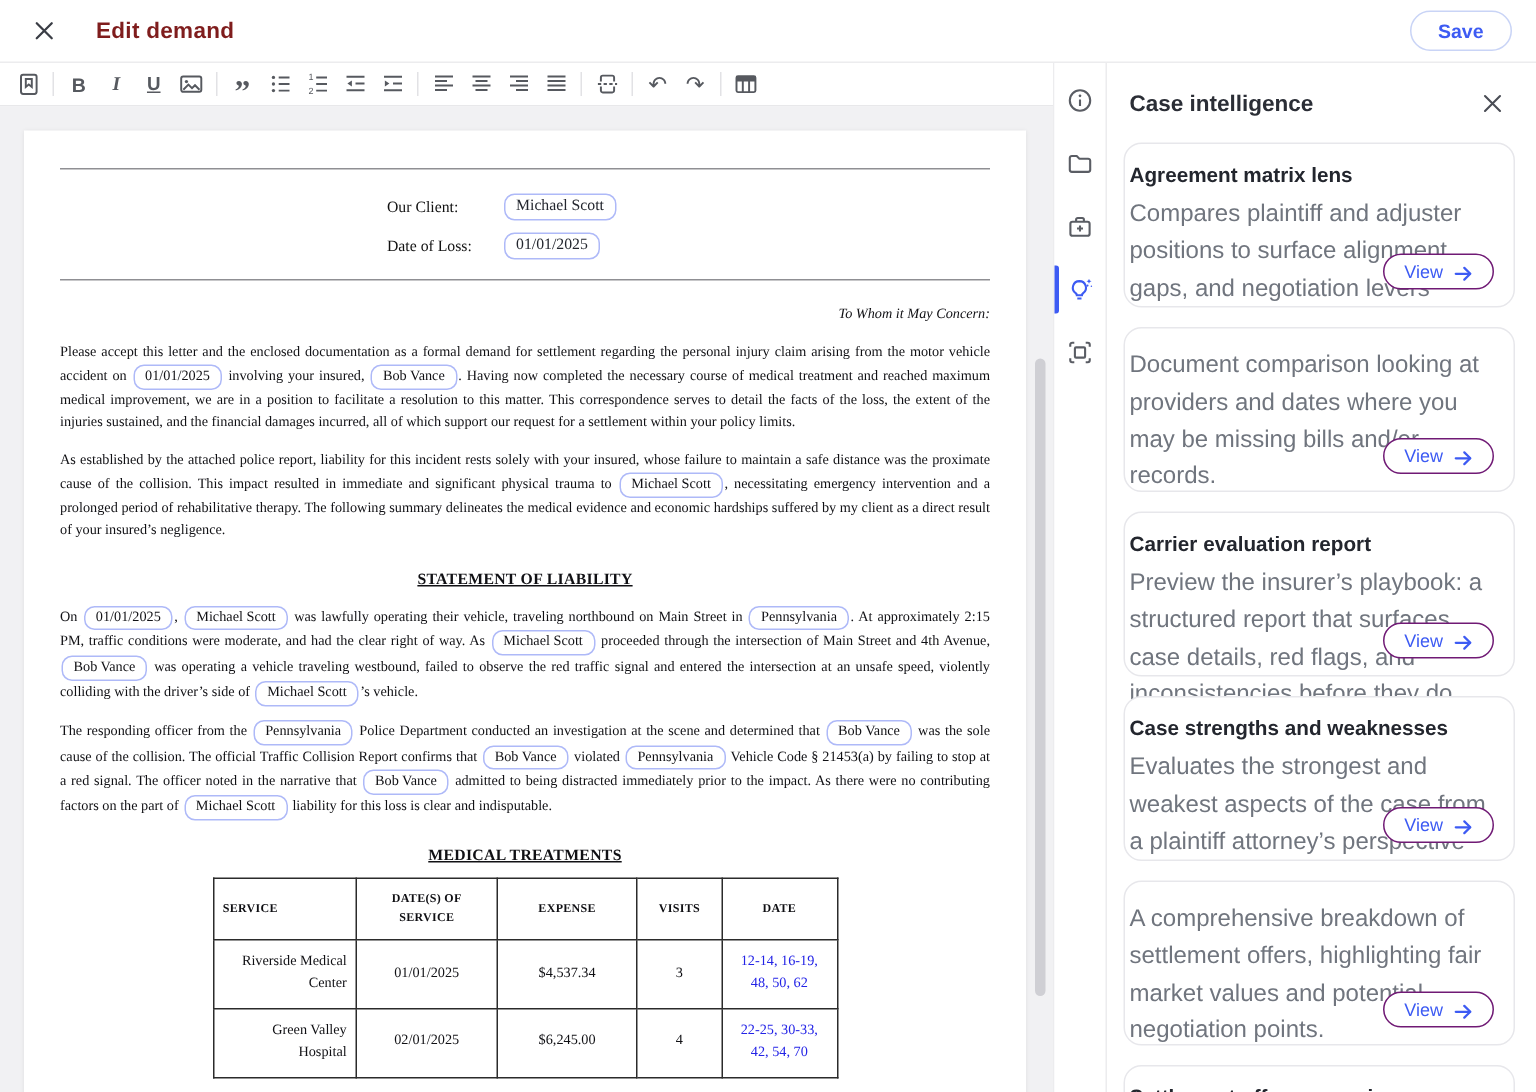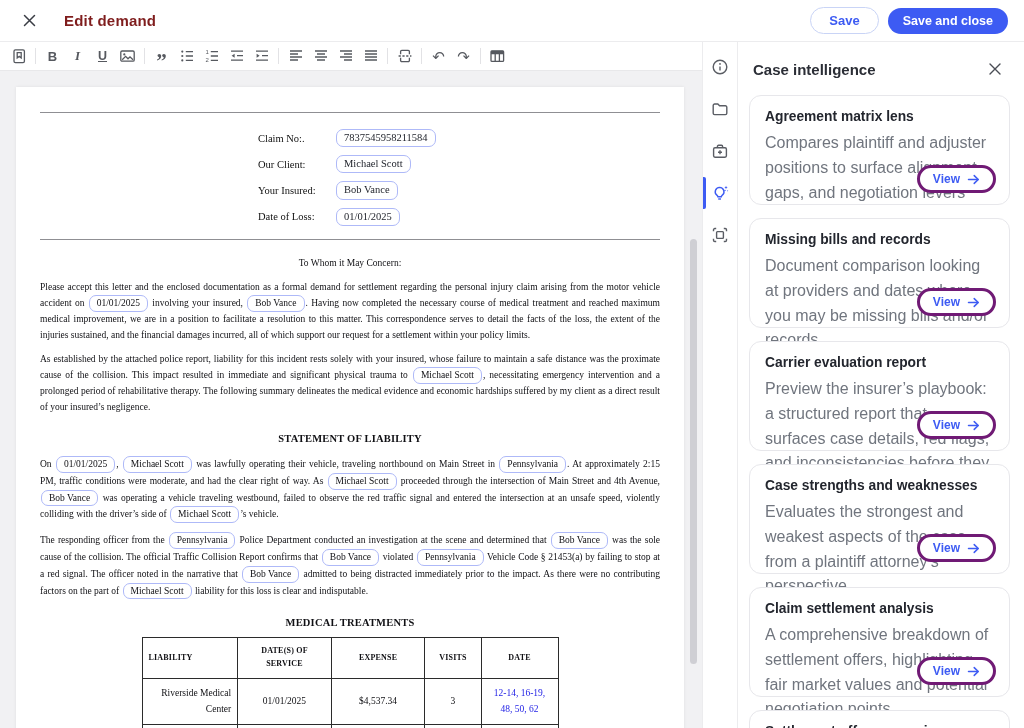--- a/index.html
+++ b/index.html
@@ -49,23 +49,23 @@
   .doc-fields { margin-left:218px; }
   .field-row { display:flex; align-items:center; margin:8px 0; }
   .field-label { width:78px; font-family:"Liberation Serif",serif; font-size:10.5px; color:#111; }
   .chip { display:inline-block; border:1px solid var(--chip); border-radius:7px; background:#fff;
     padding:1px 7px; font-family:"Liberation Serif",serif; white-space:nowrap; line-height:1.35; }
   .field-row .chip { font-size:10.5px; }
 
   .doc-body { font-family:"Liberation Serif",serif; font-size:9.5px; line-height:1.62; color:#101014;
     text-align:justify; }
   .doc-body p { margin:9px 0; }
-  .doc-body p.salutation { text-align:center; margin-top:16px; }
+  .doc-body p.salutation { text-align:right; margin-top:16px;font-style:italic; }
   .doc-body .chip { font-size:9.5px; margin:0 1px; }
-  .doc-h { text-align:center; font-weight:700; font-size:10.5px;
+  .doc-h { text-align:center; font-weight:700; text-decoration:underline; font-size:10.5px;
     margin:15px 0 6px; letter-spacing:.2px; }
 
   .doc-table { border-collapse:collapse; margin:6px auto 0; width:417px;
     font-family:"Liberation Serif",serif; }
   .doc-table th, .doc-table td { border:1px solid #2b2b2b; padding:7px 6px; }
   .doc-table th { font-size:8px; font-weight:700; text-align:center; letter-spacing:.2px; }
   .doc-table th:first-child { text-align:left; }
   .doc-table td { font-size:9.5px; text-align:center; }
   .doc-table td:first-child { text-align:right; }
   .doc-table td.pages { color:var(--link); }
@@ -80,40 +80,39 @@
   .rail-item.active { color:var(--accent); }
   .rail-item.active::before { content:""; position:absolute; left:0; top:5px; bottom:5px; width:3px;
     background:var(--accent); border-radius:0 2px 2px 0; }
 
   
   .sidebar { flex:1; background:#fff; border-left:1px solid var(--border); padding:12px 14px 0 11px;
     overflow:hidden; }
   .sb-head { display:flex; align-items:center; justify-content:space-between; padding:2px 2px 0 4px; }
   .sb-title { font-size:15px; font-weight:700; color:#2b2e36; }
   .card { border:1px solid #e7e7eb; border-radius:12px; height:110px; margin-top:13px;
-    padding:13px 15px; position:relative; background:#fff; }
+    padding:13px 3px; position:relative; background:#fff; }
   .card-title { font-size:13.8px; font-weight:700; color:#23262e; margin-bottom:7px; }
   .card-desc { font-size:16px; line-height:1.55; color:#70757e; padding-right:4px; }
-  .view-btn { position:absolute; right:13px; bottom:11px; display:flex; align-items:center; gap:7px;
-    border:3px solid #701a75; background:#fff; color:var(--accent); border-radius:999px;
-    padding:4px 13px; font-size:12px; font-weight:700; cursor:pointer; font-family:inherit; }
+  .view-btn { position:absolute; right:13px; bottom:11px; display:flex; align-items:flex-end; gap:7px;
+    border:1px solid #701a75; background:#fff; color:var(--accent); border-radius:999px;
+    padding:4px 13px; font-size:12px; font-weight:400; cursor:pointer; font-family:inherit; }
 </style>
 </head>
 <body>
 
 <div class="topbar">
   <button class="icon-btn" aria-label="close">
     <svg width="15" height="15" viewBox="0 0 15 15">
         <path d="M2.5 2.5 L12.5 12.5 M12.5 2.5 L2.5 12.5" stroke="currentColor" stroke-width="1.5" stroke-linecap="round"></path>
       </svg>
   </button>
   <div class="topbar-title">Edit demand</div>
   <div class="topbar-spacer"></div>
   <button class="btn-outline">Save</button>
-  <button class="btn-primary">Save and close</button>
 </div>
 
 <div class="main">
 
   <div class="editor">
     <div class="toolbar">
       <button class="tbtn">
         <svg width="16" height="16" viewBox="0 0 16 16" fill="none" stroke="currentColor" stroke-width="1.3">
           <rect x="3" y="1.8" width="10.4" height="12.8" rx="1.4"></rect>
             <path d="M6.2 4.6 v5.4 l2-1.6 2 1.6 V4.6 z"></path>
@@ -199,30 +198,22 @@
           <path d="M2 5.6 H14.6 M6.2 5.6 V13.4 M10.4 5.6 V13.4"></path>
           </svg>
       </button>
     </div>
 
     <div class="canvas">
       <div class="page">
         <hr class="doc-hr hr-top">
         <div class="doc-fields">
             <div class="field-row">
-              <span class="field-label">Claim No:.</span>
-              <span class="chip">7837545958211584</span>
-            </div>
-            <div class="field-row">
               <span class="field-label">Our Client:</span>
               <span class="chip">Michael Scott</span>
-            </div>
-            <div class="field-row">
-              <span class="field-label">Your Insured:</span>
-              <span class="chip">Bob Vance</span>
             </div>
             <div class="field-row">
               <span class="field-label">Date of Loss:</span>
               <span class="chip">01/01/2025</span>
             </div>
           </div>
         <hr class="doc-hr hr-mid">
         <div class="doc-body" id="doc-content">
             <p class="salutation">To Whom it May Concern:</p>
             <p>Please accept this letter and the enclosed documentation as a formal demand for settlement regarding the personal injury claim arising from the motor vehicle accident on <span class="chip">01/01/2025</span> involving your insured, <span class="chip">Bob Vance</span>. Having now completed the necessary course of medical treatment and reached maximum medical improvement, we are in a position to facilitate a resolution to this matter. This correspondence serves to detail the facts of the loss, the extent of the injuries sustained, and the financial damages incurred, all of which support our request for a settlement within your policy limits.</p>
@@ -234,21 +225,21 @@
             <table class="doc-table">
               <colgroup>
                 <col class="c1">
                 <col class="c2">
                 <col class="c3">
                 <col class="c4">
                 <col class="c5">
               </colgroup>
               <thead>
                 <tr>
-                  <th>LIABILITY</th>
+                  <th>SERVICE</th>
                   <th>DATE(S) OF SERVICE</th>
                   <th>EXPENSE</th>
                   <th>VISITS</th>
                   <th>DATE</th>
                 </tr>
               </thead>
               <tbody>
                 <tr>
                   <td>Riverside Medical Center</td>
                   <td>01/01/2025</td>
@@ -326,21 +317,20 @@
           <div class="card-desc">Compares plaintiff and adjuster positions to surface alignment, gaps, and negotiation levers</div>
           <button class="view-btn">
             <span>View</span>
             <svg width="13" height="11" viewBox="0 0 13 11" fill="none" stroke="currentColor" stroke-width="1.5" stroke-linecap="round" stroke-linejoin="round">
               <path d="M1.5 5.5 H11"></path>
               <path d="M7.2 1.6 L11.2 5.5 L7.2 9.4"></path>
             </svg>
           </button>
         </div>
         <div class="card">
-          <div class="card-title">Missing bills and records</div>
           <div class="card-desc">Document comparison looking at providers and dates where you may be missing bills and/or records.</div>
           <button class="view-btn">
             <span>View</span>
             <svg width="13" height="11" viewBox="0 0 13 11" fill="none" stroke="currentColor" stroke-width="1.5" stroke-linecap="round" stroke-linejoin="round">
               <path d="M1.5 5.5 H11"></path>
               <path d="M7.2 1.6 L11.2 5.5 L7.2 9.4"></path>
             </svg>
           </button>
         </div>
         <div class="card">
@@ -359,21 +349,20 @@
           <div class="card-desc">Evaluates the strongest and weakest aspects of the case from a plaintiff attorney’s perspective</div>
           <button class="view-btn">
             <span>View</span>
             <svg width="13" height="11" viewBox="0 0 13 11" fill="none" stroke="currentColor" stroke-width="1.5" stroke-linecap="round" stroke-linejoin="round">
               <path d="M1.5 5.5 H11"></path>
               <path d="M7.2 1.6 L11.2 5.5 L7.2 9.4"></path>
             </svg>
           </button>
         </div>
         <div class="card">
-          <div class="card-title">Claim settlement analysis</div>
           <div class="card-desc">A comprehensive breakdown of settlement offers, highlighting fair market values and potential negotiation points.</div>
           <button class="view-btn">
             <span>View</span>
             <svg width="13" height="11" viewBox="0 0 13 11" fill="none" stroke="currentColor" stroke-width="1.5" stroke-linecap="round" stroke-linejoin="round">
               <path d="M1.5 5.5 H11"></path>
               <path d="M7.2 1.6 L11.2 5.5 L7.2 9.4"></path>
             </svg>
           </button>
         </div>
         <div class="card">

